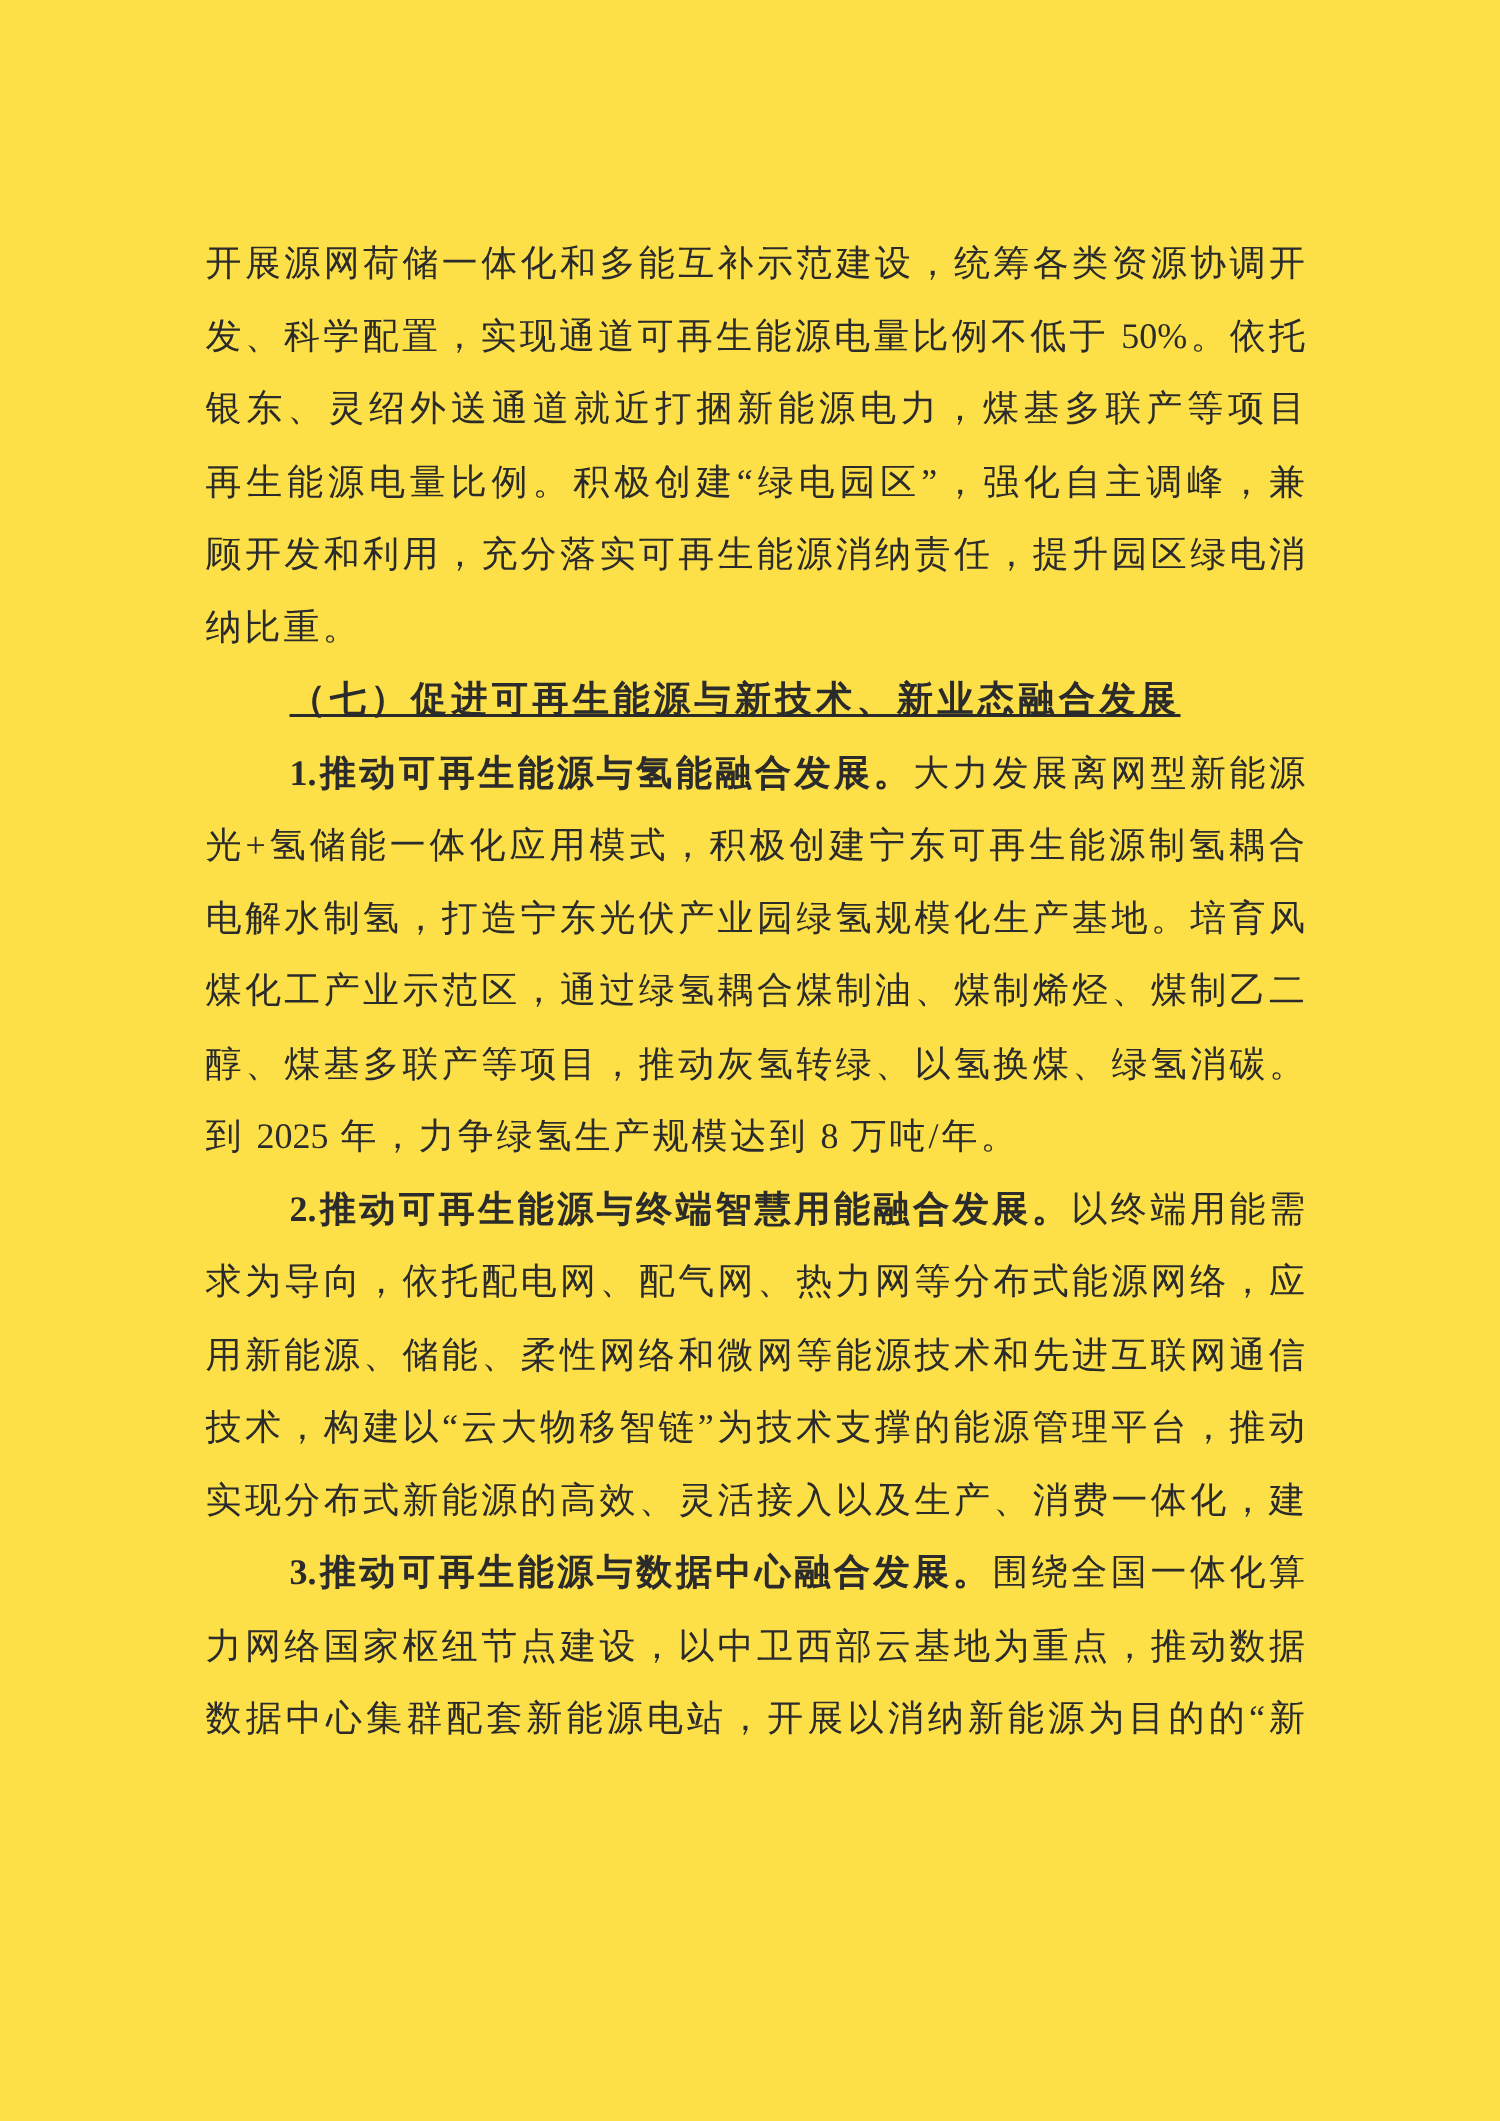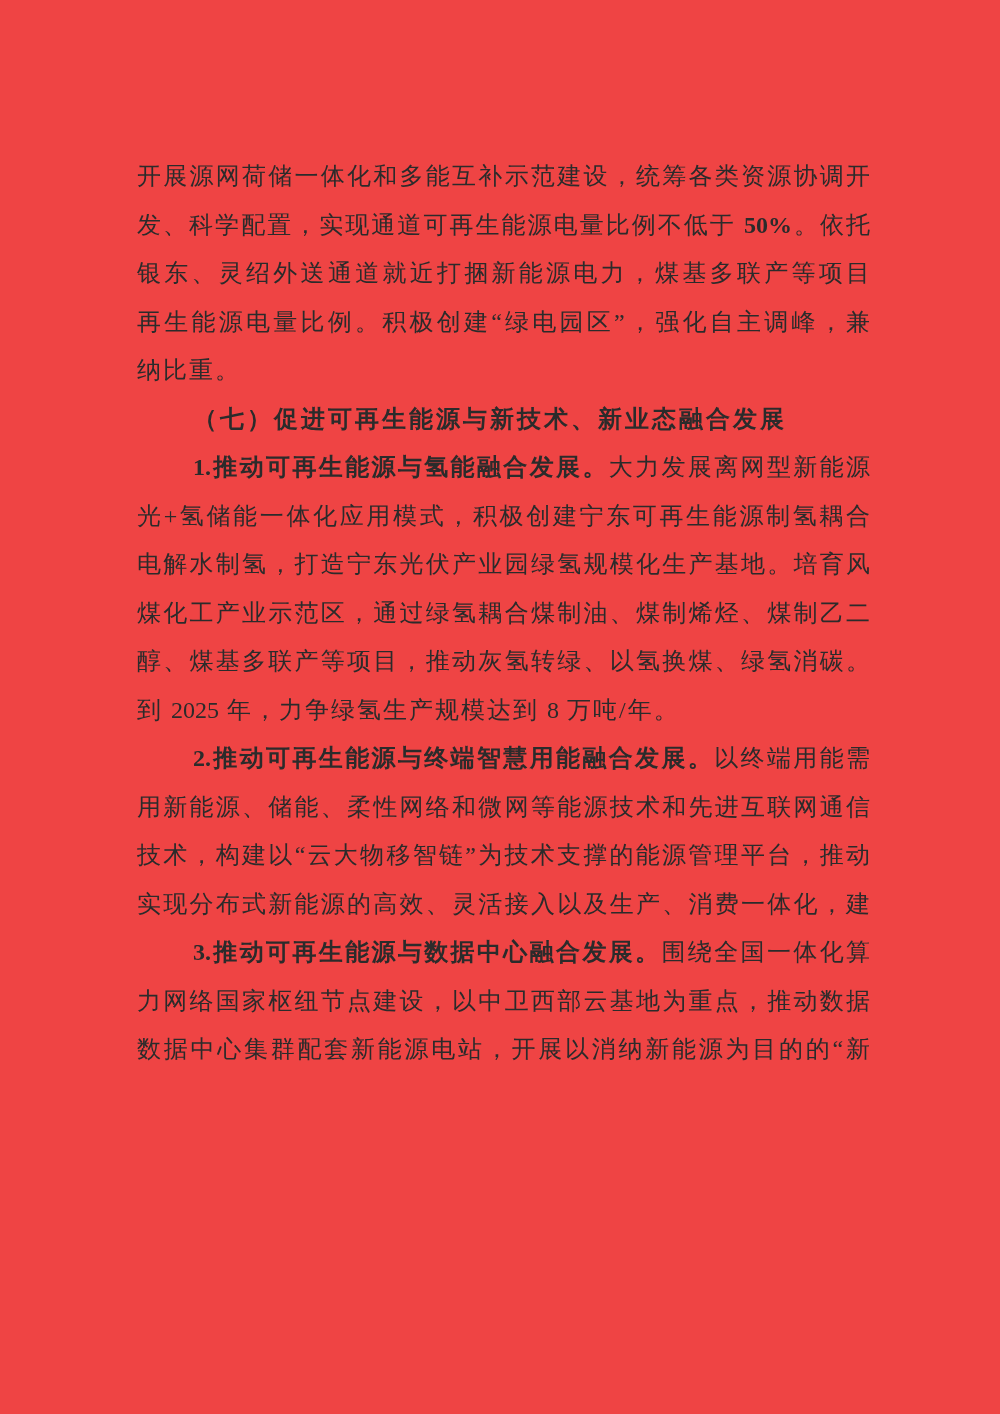--- a/index.html
+++ b/index.html
@@ -4,21 +4,21 @@
 <style>
   html, body {
     margin: 0;
     padding: 0;
     background: #ffffff;
   }
   .page {
     position: relative;
     width: 1000px;
     height: 1414px;
-    background: #ef4444;
+    background: #fde047;
     overflow: hidden;
     font-family: "Liberation Serif", "DejaVu Serif", serif;
   }
   .content {
     position: absolute;
     left: 137px;
     top: 152px;
     width: 733px;
     font-size: 24px;
     line-height: 48.5px;
@@ -39,52 +39,55 @@
     white-space: normal;
     text-align: right;
     text-align-last: left;
     letter-spacing: 2px;
   }
   .ind {
     text-indent: 56px;
   }
   .heading {
     letter-spacing: 3px;
+    text-decoration: underline;
   }
   .s-n { font-weight: 400; }
   .s-b { font-weight: 700; }
   .s-num {
     font-family: "Liberation Serif", "DejaVu Serif", serif;
     font-weight: 400;
     letter-spacing: 0;
   }
   .s-numb {
     font-family: "Liberation Serif", "DejaVu Serif", serif;
-    font-weight: 700;
+    font-weight: 400;
     letter-spacing: 0;
   }
 </style>
 </head>
 <body>
 
 <div class="page">
   <div class="content" id="doc-content">
       <div class="line jl"><span class="s-n">开展源网荷储一体化和多能互补示范建设，统筹各类资源协调开</span></div>
       <div class="line jl"><span class="s-n">发、科学配置，实现通道可再生能源电量比例不低于 </span><span class="s-numb">50%</span><span class="s-n">。依托</span></div>
       <div class="line jl"><span class="s-n">银东、灵绍外送通道就近打捆新能源电力，煤基多联产等项目</span></div>
       <div class="line jl"><span class="s-n">再生能源电量比例。积极创建“绿电园区”，强化自主调峰，兼</span></div>
+      <div class="line jl"><span class="s-n">顾开发和利用，充分落实可再生能源消纳责任，提升园区绿电消</span></div>
       <div class="line ll"><span class="s-n">纳比重。</span></div>
       <div class="line ll ind heading"><span class="s-b">（七）促进可再生能源与新技术、新业态融合发展</span></div>
       <div class="line jl ind"><span class="s-b">1.推动可再生能源与氢能融合发展。</span><span class="s-n">大力发展离网型新能源</span></div>
       <div class="line jl"><span class="s-n">光+氢储能一体化应用模式，积极创建宁东可再生能源制氢耦合</span></div>
       <div class="line jl"><span class="s-n">电解水制氢，打造宁东光伏产业园绿氢规模化生产基地。培育风</span></div>
       <div class="line jl"><span class="s-n">煤化工产业示范区，通过绿氢耦合煤制油、煤制烯烃、煤制乙二</span></div>
       <div class="line jl"><span class="s-n">醇、煤基多联产等项目，推动灰氢转绿、以氢换煤、绿氢消碳。</span></div>
       <div class="line ll"><span class="s-n">到 </span><span class="s-num">2025</span><span class="s-n"> 年，力争绿氢生产规模达到 </span><span class="s-num">8</span><span class="s-n"> 万吨/年。</span></div>
       <div class="line jl ind"><span class="s-b">2.推动可再生能源与终端智慧用能融合发展。</span><span class="s-n">以终端用能需</span></div>
+      <div class="line jl"><span class="s-n">求为导向，依托配电网、配气网、热力网等分布式能源网络，应</span></div>
       <div class="line jl"><span class="s-n">用新能源、储能、柔性网络和微网等能源技术和先进互联网通信</span></div>
       <div class="line jl"><span class="s-n">技术，构建以“云大物移智链”为技术支撑的能源管理平台，推动</span></div>
       <div class="line jl"><span class="s-n">实现分布式新能源的高效、灵活接入以及生产、消费一体化，建</span></div>
       <div class="line jl ind"><span class="s-b">3.推动可再生能源与数据中心融合发展。</span><span class="s-n">围绕全国一体化算</span></div>
       <div class="line jl"><span class="s-n">力网络国家枢纽节点建设，以中卫西部云基地为重点，推动数据</span></div>
       <div class="line jl"><span class="s-n">数据中心集群配套新能源电站，开展以消纳新能源为目的的“新</span></div>
     </div>
 </div>
 
 </body></html>

